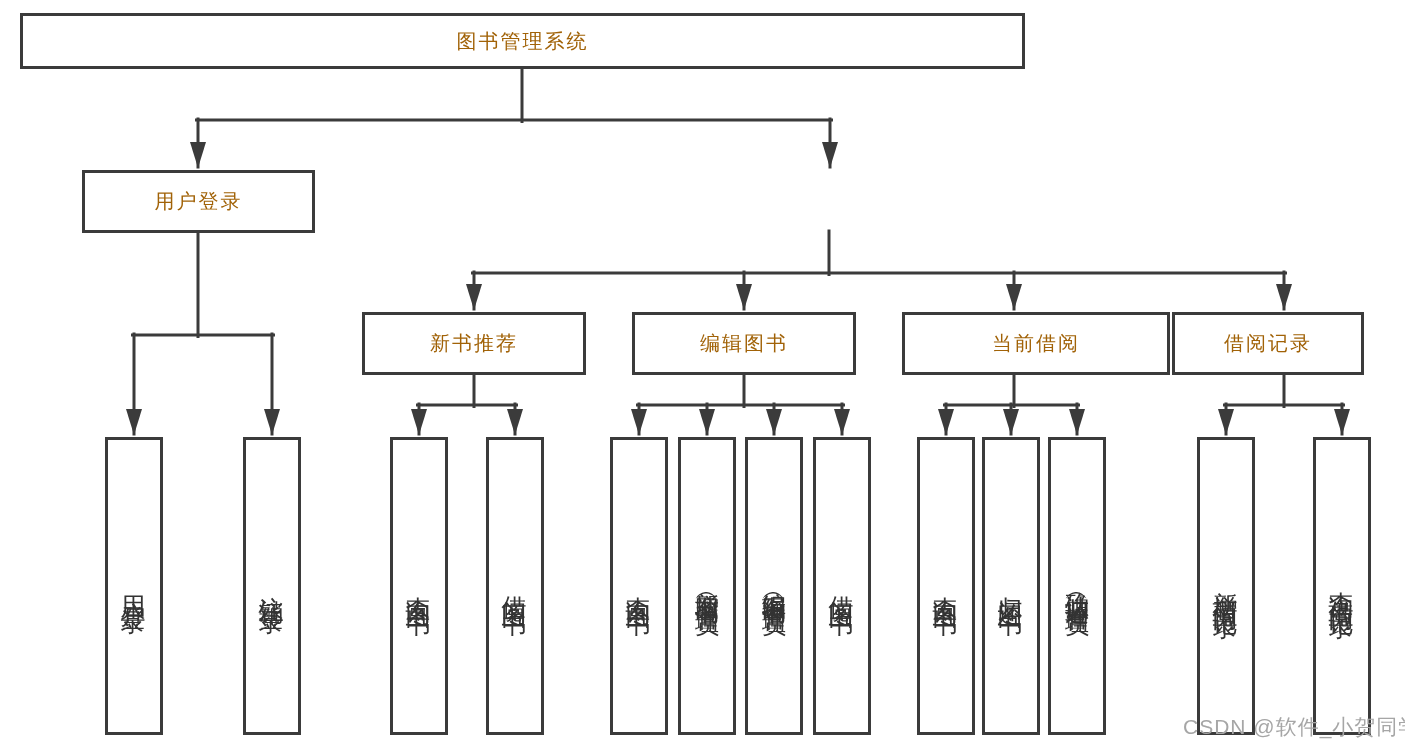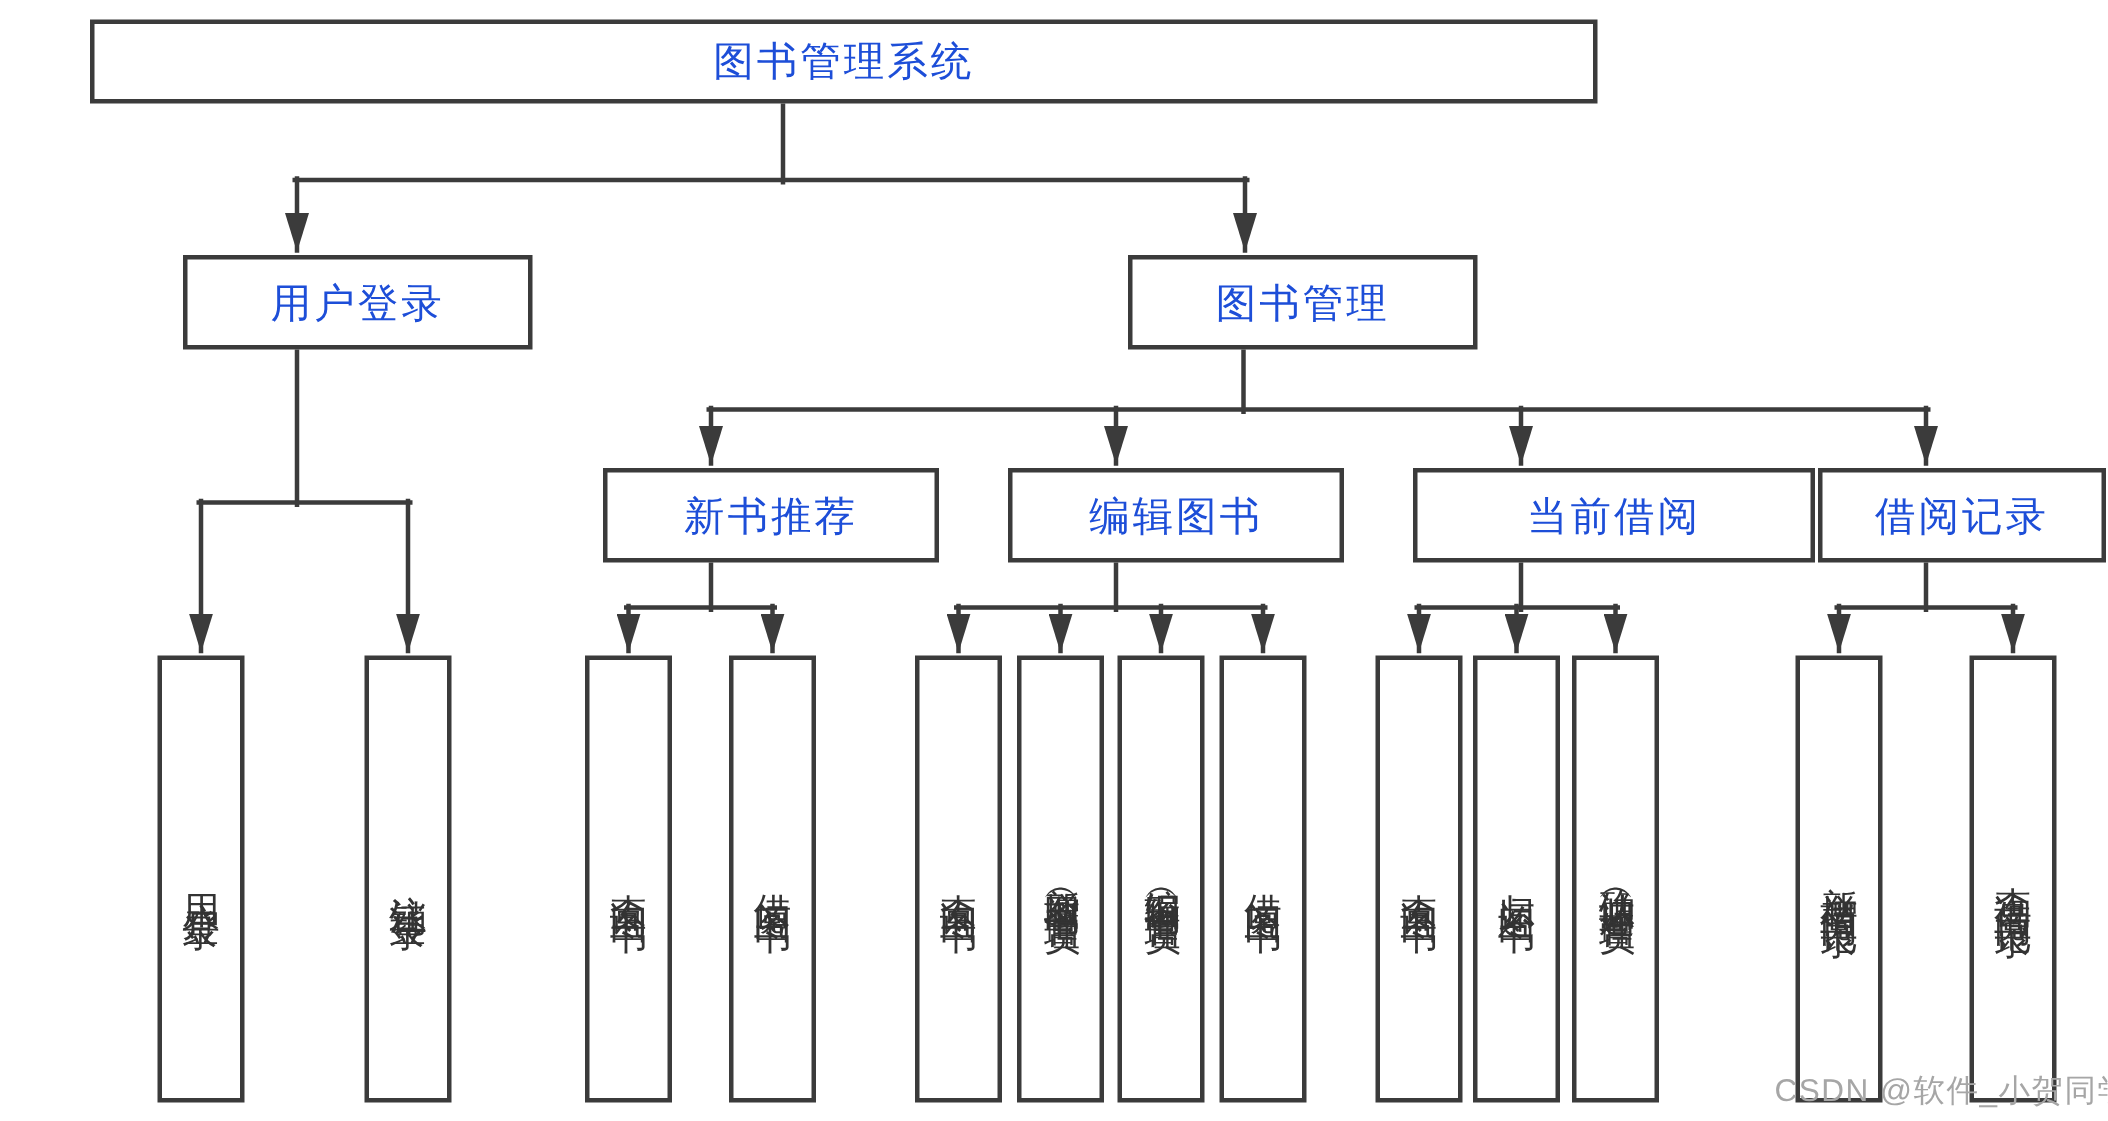--- a/index.html
+++ b/index.html
@@ -23,26 +23,25 @@
     stroke-width: 3;
     stroke-linecap: square;
   }
   .box {
     position: absolute;
     background: #ffffff;
     border: 3px solid #3b3b3b;
     display: flex;
     align-items: center;
     justify-content: center;
-    font-size: 27px;
+    font-size: 20px;
     letter-spacing: 2px;
-    color: #1d4ed8;
+    color: #a16207;
     z-index: 2;
     white-space: nowrap;
-    margin-left: 40px;
   }
   .vbox {
     position: absolute;
     background: #ffffff;
     border: 3px solid #3b3b3b;
     display: flex;
     align-items: center;
     justify-content: center;
     writing-mode: vertical-rl;
     text-orientation: mixed;
@@ -114,21 +113,20 @@
 
     <line x1="1284" y1="373" x2="1284" y2="406.5"></line>
     <line x1="1224.5" y1="405" x2="1343.5" y2="405"></line>
     <line x1="1226" y1="404" x2="1226" y2="434" marker-end="url(#arrowhead)"></line>
     <line x1="1342" y1="404" x2="1342" y2="434" marker-end="url(#arrowhead)"></line>
   </svg>
 
   <div class="box" style="left:20px; top:13px; width:1005px; height:56px;">图书管理系统</div>
 
   <div class="box" style="left:82px; top:170px; width:233px; height:63px;">用户登录</div>
-  <div class="box" style="left:712px; top:170px; width:233px; height:63px;">图书管理</div>
 
   <div class="box" style="left:362px; top:312px; width:224px; height:63px;">新书推荐</div>
   <div class="box" style="left:632px; top:312px; width:224px; height:63px;">编辑图书</div>
   <div class="box" style="left:902px; top:312px; width:268px; height:63px;">当前借阅</div>
   <div class="box" style="left:1172px; top:312px; width:192px; height:63px;">借阅记录</div>
 
   <div class="vbox" style="left:105px;">用户登录</div>
   <div class="vbox" style="left:243px;">注销登录</div>
 
   <div class="vbox" style="left:390px;">查询图书</div>

